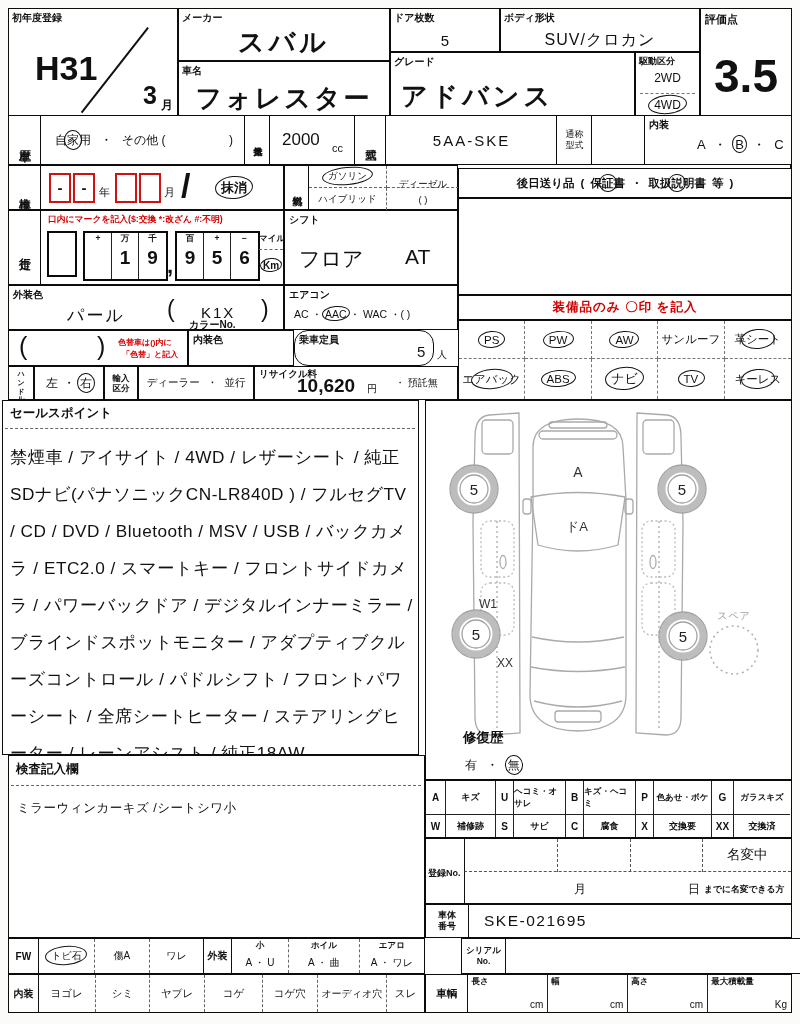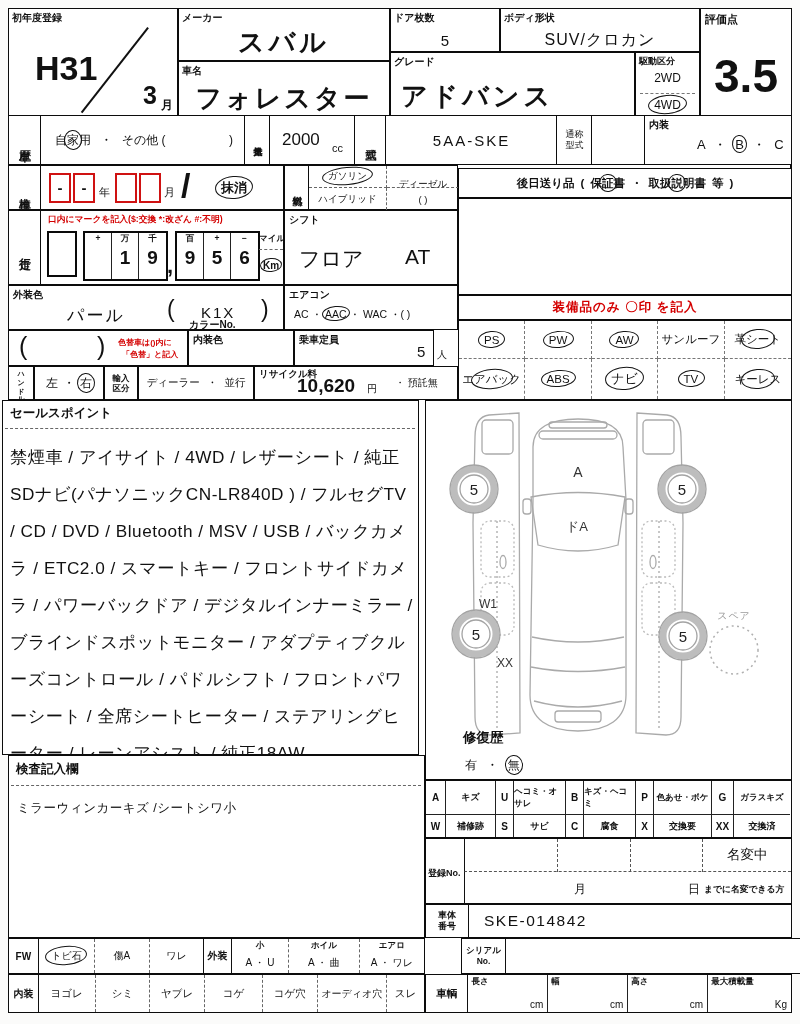--- a/index.html
+++ b/index.html
@@ -237,21 +237,21 @@
 
   <div class="cell" style="left:8px;top:330px;width:180px;height:36px;">
     <span class="abs" style="left:10px;top:1px;font-size:25px;">(</span>
     <span class="abs" style="left:88px;top:1px;font-size:25px;">)</span>
     <span class="abs red b" style="left:109px;top:6px;font-size:8px;">色替車は()内に</span>
     <span class="abs red b" style="left:113px;top:18px;font-size:8px;">「色替」と記入</span>
   </div>
   <div class="cell" style="left:188px;top:330px;width:106px;height:36px;">
     <span class="abs lab" style="left:4px;top:2px;">内装色</span>
   </div>
-  <div class="cell" style="left:294px;top:330px;width:140px;height:36px;">
+  <div class="cell" style="left:294px;top:330px;width:140px;height:36px;border-radius:14px;">
     <span class="abs lab" style="left:4px;top:2px;">乗車定員</span>
     <span class="abs" style="left:122px;top:12px;font-size:15px;">5</span>
     <span class="abs" style="left:142px;top:17px;font-size:10px;">人</span>
   </div>
 
   <div class="cell" style="left:8px;top:366px;width:26px;height:34px;">
     <div class="ctr vert" style="height:100%;font-size:7px;font-weight:bold;margin:auto;">ハンドル</div>
   </div>
   <div class="cell" style="left:34px;top:366px;width:70px;height:34px;">
     <div class="ctr" style="height:100%;font-size:12px;gap:5px;">
@@ -432,21 +432,21 @@
     <span class="abs" style="left:38px;top:33px;width:1.4px;height:33px;background:#111;"></span>
     <span class="abs" style="left:148px;top:42px;font-size:12px;">月</span>
     <span class="abs" style="left:262px;top:42px;font-size:12px;">日</span>
     <span class="abs b" style="left:278px;top:45px;font-size:8.8px;">までに名変できる方</span>
   </div>
 
   <div class="cell" style="left:425px;top:904px;width:367px;height:34px;">
     <div class="ctr" style="position:absolute;left:0;top:0;width:42px;height:100%;border-right:1.4px solid #111;">
       <span style="display:block;width:20px;font-size:9px;font-weight:bold;line-height:1.25;text-align:center;">車体番号</span>
     </div>
-    <span class="abs" style="left:58px;top:7px;font-size:15.5px;letter-spacing:1.5px;">SKE-014842</span>
+    <span class="abs" style="left:58px;top:7px;font-size:15.5px;letter-spacing:1.5px;">SKE-021695</span>
   </div>
 
   <div class="cell" style="left:8px;top:938px;width:417px;height:36px;">
     <div style="display:flex;height:100%;">
       <div class="gridcell" style="width:30px;border-right:1.4px solid #111;font-size:10px;font-weight:bold;">FW</div>
       <div class="gridcell" style="width:57px;border-right:1.2px dashed #666;">
           <span class="circ" style="font-size:10px;">トビ石</span>
         </div>
       <div class="gridcell" style="width:55px;border-right:1.2px dashed #666;font-size:10px;">傷A</div>
       <div class="gridcell" style="width:55px;border-right:1.4px solid #111;font-size:10px;">ワレ</div>

